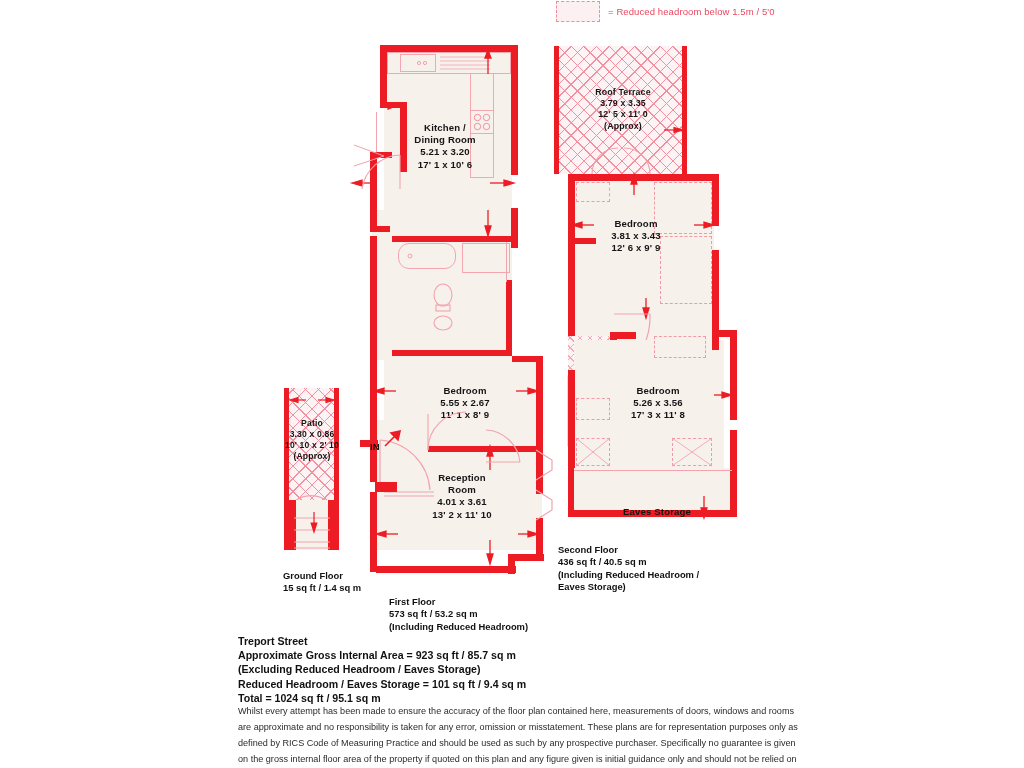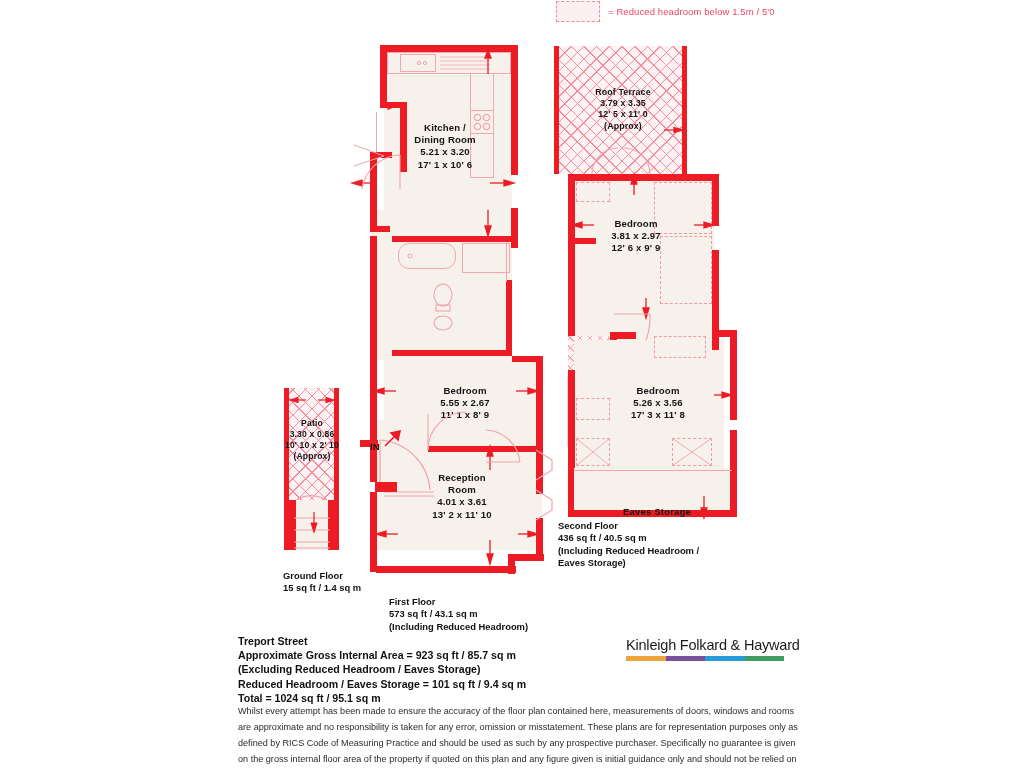--- a/index.html
+++ b/index.html
@@ -417,21 +417,21 @@
     <div class="wall" style="left:14px; top:134px; width:7px; height:70px;"></div>
     <div class="wall" style="left:14px; top:198px; width:28px; height:6px;"></div>
     <div class="wall" style="left:14px; top:204px; width:7px; height:120px;"></div>
     <div class="wall" style="left:158px; top:134px; width:7px; height:52px;"></div>
     <div class="wall" style="left:158px; top:210px; width:7px; height:80px;"></div>
     <div class="dashbox" style="left:22px; top:142px; width:34px; height:20px;"></div>
     <div class="dashbox" style="left:100px; top:142px; width:58px; height:52px;"></div>
     <div class="dashbox" style="left:106px; top:196px; width:52px; height:68px;"></div>
     <div class="room-label" style="left:22px; top:178px; width:120px;">
       <span class="nm">Bedroom</span>
-      <span class="dm">3.81 x 2.97</span>
+      <span class="dm">3.81 x 3.43</span>
       <span class="dm">12' 6 x 9' 9</span>
     </div>
     <svg class="abs" style="left:0; top:0;" width="200" height="500">
       <g stroke="#ed1c24" stroke-width="1.3" fill="#ed1c24">
         <line x1="24" y1="185" x2="40" y2="185"></line>
         <polygon points="18,185 28,182 28,188"></polygon>
         <line x1="140" y1="185" x2="154" y2="185"></line>
         <polygon points="160,185 150,182 150,188"></polygon>
         <line x1="80" y1="140" x2="80" y2="155"></line>
         <polygon points="80,134 77,144 83,144"></polygon>
@@ -496,40 +496,31 @@
         <polygon points="178,355 168,352 168,358"></polygon>
         <line x1="150" y1="470" x2="150" y2="456"></line>
         <polygon points="150,478 147,468 153,468"></polygon>
       </g>
     </svg>
   </div>
 
   <div class="floor-caption" style="left:283px; top:570px;">Ground Floor
 15 sq ft / 1.4 sq m</div>
   <div class="floor-caption" style="left:389px; top:596px;">First Floor
-573 sq ft / 43.1 sq m
+573 sq ft / 53.2 sq m
 (Including Reduced Headroom)</div>
-  <div class="floor-caption" style="left:558px; top:520px;">Second Floor
+  <div class="floor-caption" style="left:558px; top:544px;">Second Floor
 436 sq ft / 40.5 sq m
 (Including Reduced Headroom /
 Eaves Storage)</div>
 
   <div id="info-block">
     <div class="line">Treport Street</div>
     <div class="line">Approximate Gross Internal Area = 923 sq ft / 85.7 sq m</div>
     <div class="line">(Excluding Reduced Headroom / Eaves Storage)</div>
     <div class="line">Reduced Headroom / Eaves Storage = 101 sq ft / 9.4 sq m</div>
     <div class="line">Total = 1024 sq ft / 95.1 sq m</div>
   </div>
 
   <div id="disclaimer">Whilst every attempt has been made to ensure the accuracy of the floor plan contained here, measurements of doors, windows and rooms are approximate and no responsibility is taken for any error, omission or misstatement. These plans are for representation purposes only as defined by RICS Code of Measuring Practice and should be used as such by any prospective purchaser. Specifically no guarantee is given on the gross internal floor area of the property if quoted on this plan and any figure given is initial guidance only and should not be relied on as a basis of valuation.</div>
 
-  <div id="brand">
-    <div id="brand-name">Kinleigh Folkard &amp; Hayward</div>
-    <div id="brand-bars">
-      <span style="background:#f0a43c"></span>
-      <span style="background:#7a4f9e"></span>
-      <span style="background:#2b9ad9"></span>
-      <span style="background:#3f9c5e"></span>
-    </div>
-  </div>
 
 </div>
 
 </body></html>

